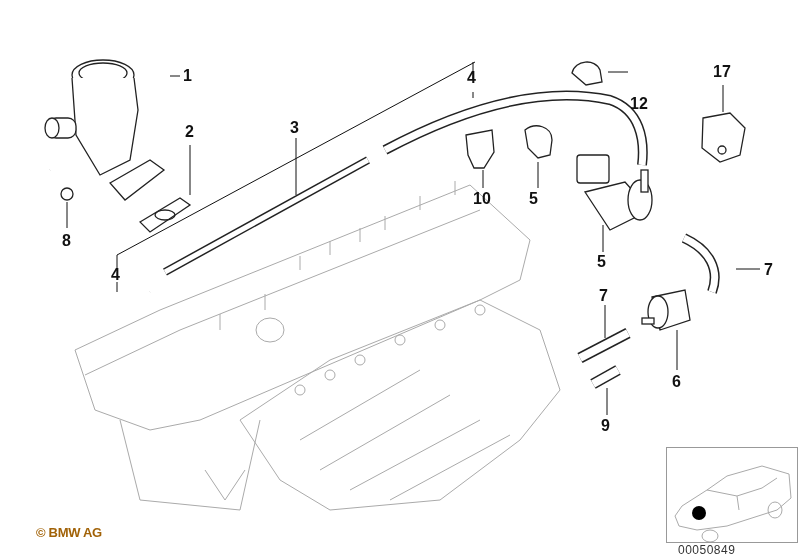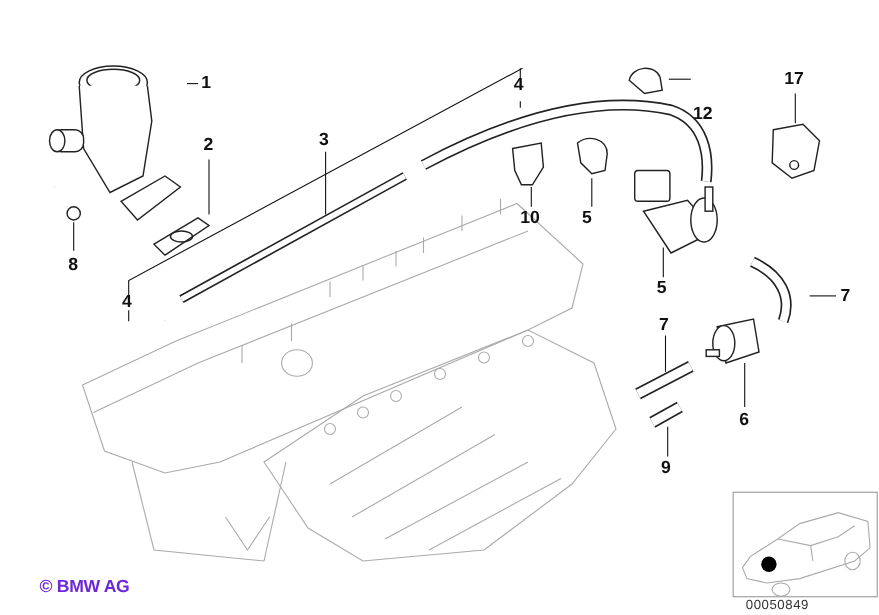--- a/index.html
+++ b/index.html
@@ -1,19 +1,19 @@
 <!DOCTYPE html>
 <html><head>
 <meta charset="utf-8">
 <style>
   html,body{margin:0;padding:0;background:#fff;}
   body{width:799px;height:559px;position:relative;overflow:hidden;font-family:"Liberation Sans",sans-serif;}
   #diagram{position:absolute;left:0;top:0;width:799px;height:559px;}
   .callout{position:absolute;font-family:"Liberation Sans",sans-serif;font-weight:bold;font-size:16px;color:#111;line-height:1;}
-  .copyright{position:absolute;left:36px;top:525px;font-size:16px;font-weight:bold;color:#6d28d9;letter-spacing:-0.3px;}
+  .copyright{position:absolute;left:36px;top:525px;font-size:13px;font-weight:bold;color:#a16207;letter-spacing:-0.3px;}
   .thumb{position:absolute;left:666px;top:447px;width:130px;height:94px;border:1px solid #999;background:#fff;}
   .docnum{position:absolute;left:678px;top:543px;font-size:12px;color:#333;letter-spacing:0.5px;}
   svg .ln{fill:none;stroke:#222;stroke-width:1.3;}
   svg .lt{fill:none;stroke:#aaa;stroke-width:1;}
   svg .ld{fill:none;stroke:#111;stroke-width:1;}
   svg .pt{fill:#fff;stroke:#222;stroke-width:1.3;}
 </style>
 </head>
 <body>
 

